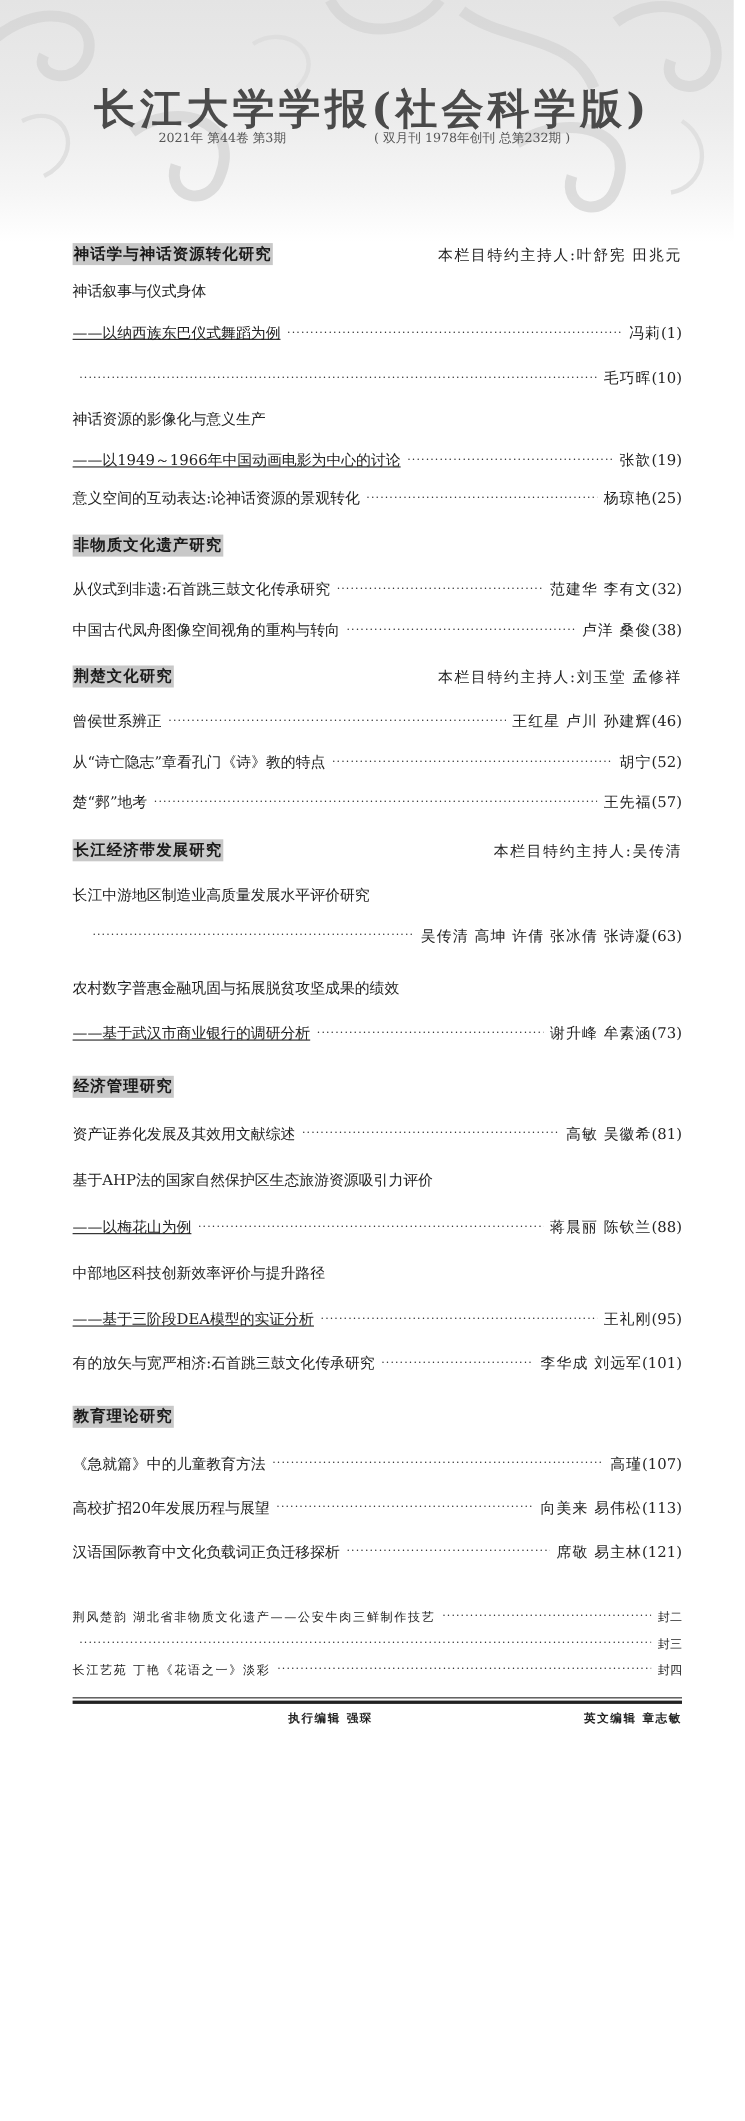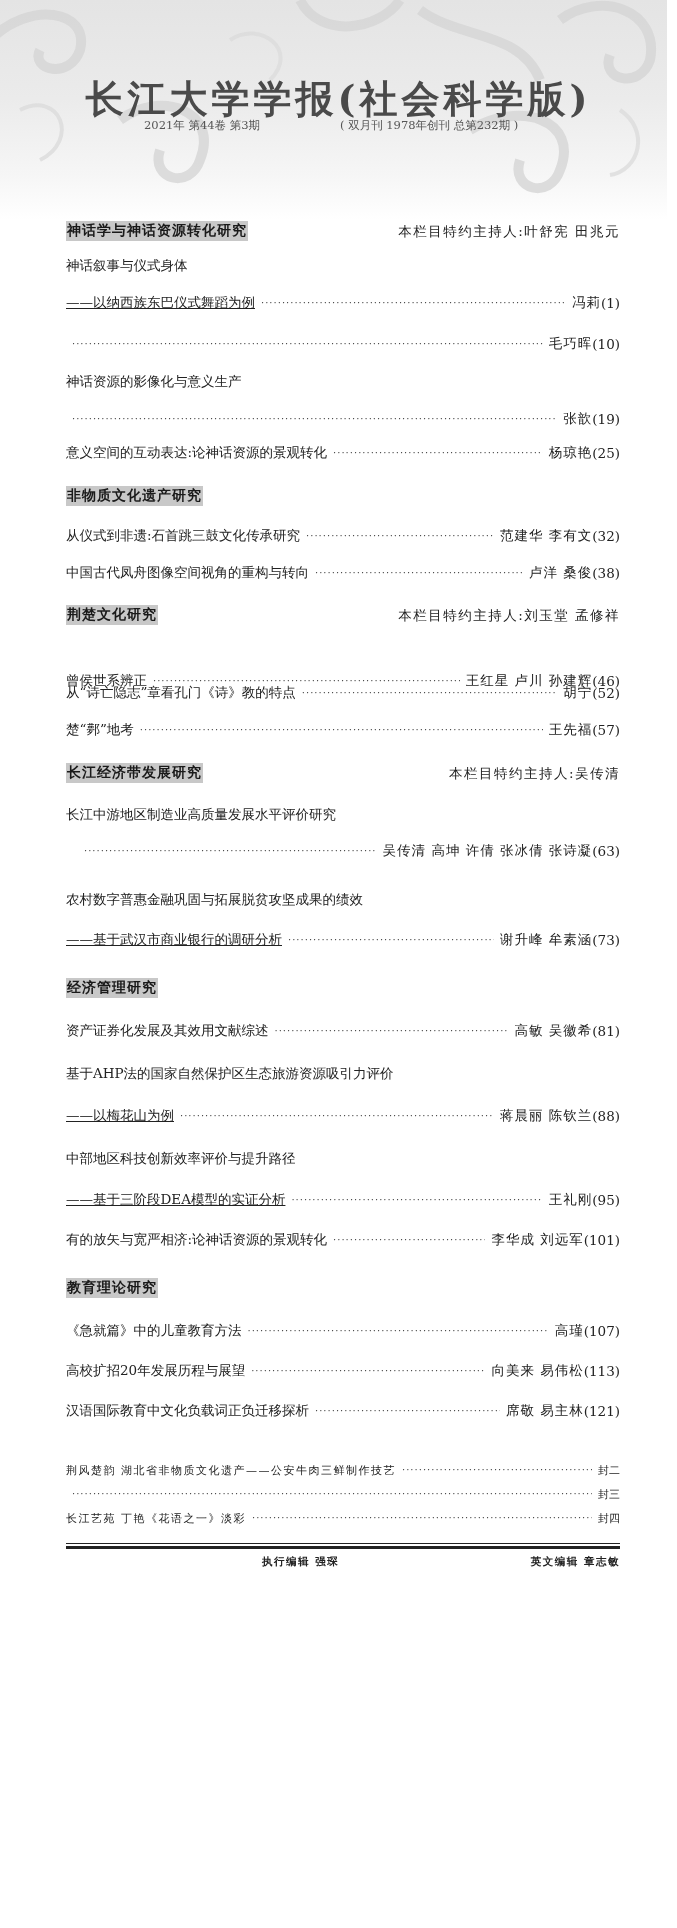--- a/index.html
+++ b/index.html
@@ -102,20 +102,21 @@
     <span class="author">冯莉</span>
       <span class="page">(1)</span>
   </div>
   <div class="line" style="top:333px">
     <span class="dots"></span>
     <span class="author">毛巧晖</span>
       <span class="page">(10)</span>
   </div>
   <div class="title-only" style="top:370px">神话资源的影像化与意义生产</div>
   <div class="line" style="top:408px">
+    <span class="txt sub">——以1949～1966年中国动画电影为中心的讨论</span>
     <span class="dots"></span>
     <span class="author">张歆</span>
       <span class="page">(19)</span>
   </div>
   <div class="line" style="top:442px">
     <span class="txt">意义空间的互动表达:论神话资源的景观转化</span>
     <span class="dots"></span>
     <span class="author">杨琼艳</span>
       <span class="page">(25)</span>
   </div>
@@ -134,21 +135,21 @@
     <span class="txt">中国古代凤舟图像空间视角的重构与转向</span>
     <span class="dots"></span>
     <span class="author">卢洋   桑俊</span>
       <span class="page">(38)</span>
   </div>
 
   <div class="section-head" style="top:603px">
     <span class="section-label">荆楚文化研究</span>
     <span class="section-host">本栏目特约主持人:刘玉堂   孟修祥</span>
   </div>
-  <div class="line" style="top:670px">
+  <div class="line" style="top:645px">
     <span class="txt">曾侯世系辨正</span>
     <span class="dots"></span>
     <span class="author">王红星   卢川   孙建辉</span>
       <span class="page">(46)</span>
   </div>
   <div class="line" style="top:682px">
     <span class="txt">从“诗亡隐志”章看孔门《诗》教的特点</span>
     <span class="dots"></span>
     <span class="author">胡宁</span>
       <span class="page">(52)</span>
@@ -197,21 +198,21 @@
       <span class="page">(88)</span>
   </div>
   <div class="title-only" style="top:1147px">中部地区科技创新效率评价与提升路径</div>
   <div class="line" style="top:1189px">
     <span class="txt sub">——基于三阶段DEA模型的实证分析</span>
     <span class="dots"></span>
     <span class="author">王礼刚</span>
       <span class="page">(95)</span>
   </div>
   <div class="line" style="top:1229px">
-    <span class="txt">有的放矢与宽严相济:论神话资源的景观转化</span>
+    <span class="txt">有的放矢与宽严相济:石首跳三鼓文化传承研究</span>
     <span class="dots"></span>
     <span class="author">李华成   刘远军</span>
       <span class="page">(101)</span>
   </div>
 
   <div class="section-head" style="top:1276px">
     <span class="section-label">教育理论研究</span>
     <span class="section-host"></span>
   </div>
   <div class="line" style="top:1320px">

